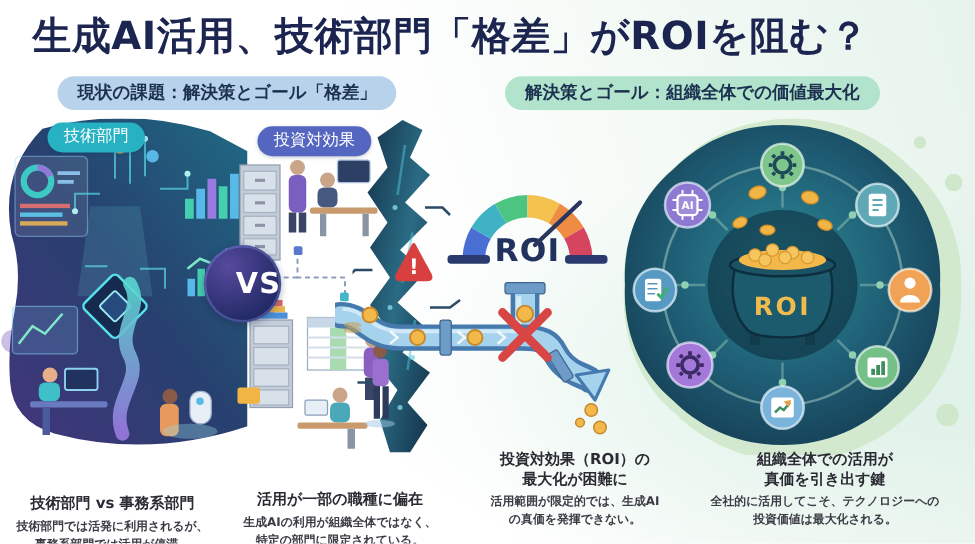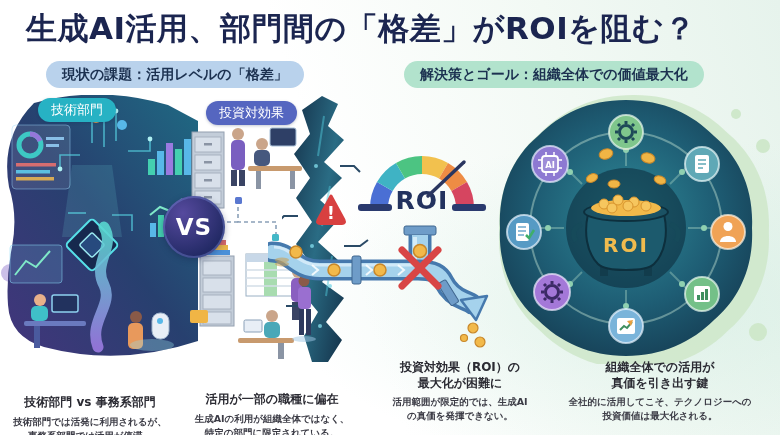--- a/index.html
+++ b/index.html
@@ -12,21 +12,21 @@
   #title{left:26px;top:8px;width:748px;font-size:31px;font-weight:800;color:#1b2550;letter-spacing:.5px;white-space:nowrap;}
   .badge{top:61px;height:19px;line-height:19px;padding:4px 16px;border-radius:15px;font-size:14px;font-weight:700;color:#1c3150;white-space:nowrap;}
   #badge-problem{left:46px;background:#b9d2ec;}
   #badge-solution{left:404px;background:#b2e3cd;}
   .dept-pill{height:18px;line-height:18px;padding:3px 13px;border-radius:14px;color:#fff;font-size:13px;font-weight:400;white-space:nowrap;box-shadow:0 1px 3px rgba(20,40,80,.25);}
   #pill-tech{left:38px;top:98px;background:#27b2c4;}
   #pill-office{left:206px;top:101px;background:#5566c0;}
   #vs-circle{left:163px;top:196px;width:62px;height:62px;border-radius:50%;
     background:radial-gradient(circle at 32% 28%,#564a9e,#232a66 72%);
     box-shadow:0 2px 6px rgba(20,30,70,.35), inset 0 0 0 2px rgba(130,150,230,.35);
-    color:#fff;font-size:23px;font-weight:800;display:flex;align-items:center;justify-content:center;letter-spacing:1px;}
+    color:#fff;font-size:23px;font-weight:800;display:flex;align-items:center;justify-content:flex-end;letter-spacing:1px;}
   .note{text-align:center;color:#2b2b33;}
   .note h3{margin:0 0 4px 0;font-size:12px;font-weight:800;line-height:1.3;white-space:pre-line;}
   .note p{margin:0;font-size:9.5px;line-height:1.5;color:#3c3c46;font-weight:600;white-space:pre-line;}
   #note-0{left:8px;width:164px;top:376px;margin-top:19px;}
   #note-1{left:172px;width:200px;top:392px;}
   #note-2{left:368px;width:184px;top:360px;}
   #note-3{left:554px;width:212px;top:360px;}
   svg{display:block;}
   svg text{font-family:"DejaVu Sans","Liberation Sans",sans-serif;}
 </style>
@@ -418,22 +418,22 @@
       <polygon points="7,-6 1,-5 5,0" fill="#e8a040"></polygon>
     </g>
   </svg>
 
   <div id="vs-circle" class="abs">
     <span>VS</span>
   </div>
   <div id="pill-tech" class="abs dept-pill">技術部門</div>
   <div id="pill-office" class="abs dept-pill">投資対効果</div>
 
-  <div id="title" class="abs">生成AI活用、部門間の「格差」がROIを阻む？</div>
-  <div id="badge-problem" class="abs badge">現状の課題：活用レベルの「格差」</div>
+  <div id="title" class="abs">生成AI活用、技術部門「格差」がROIを阻む？</div>
+  <div id="badge-problem" class="abs badge">現状の課題：解決策とゴール「格差」</div>
   <div id="badge-solution" class="abs badge">解決策とゴール：組織全体での価値最大化</div>
 
   <div id="note-0" class="abs note">
     <h3>技術部門 vs 事務系部門</h3>
     <p>技術部門では活発に利用されるが、
 事務系部門では活用が停滞。</p>
   </div>
   <div id="note-1" class="abs note">
     <h3>活用が一部の職種に偏在</h3>
     <p>生成AIの利用が組織全体ではなく、

